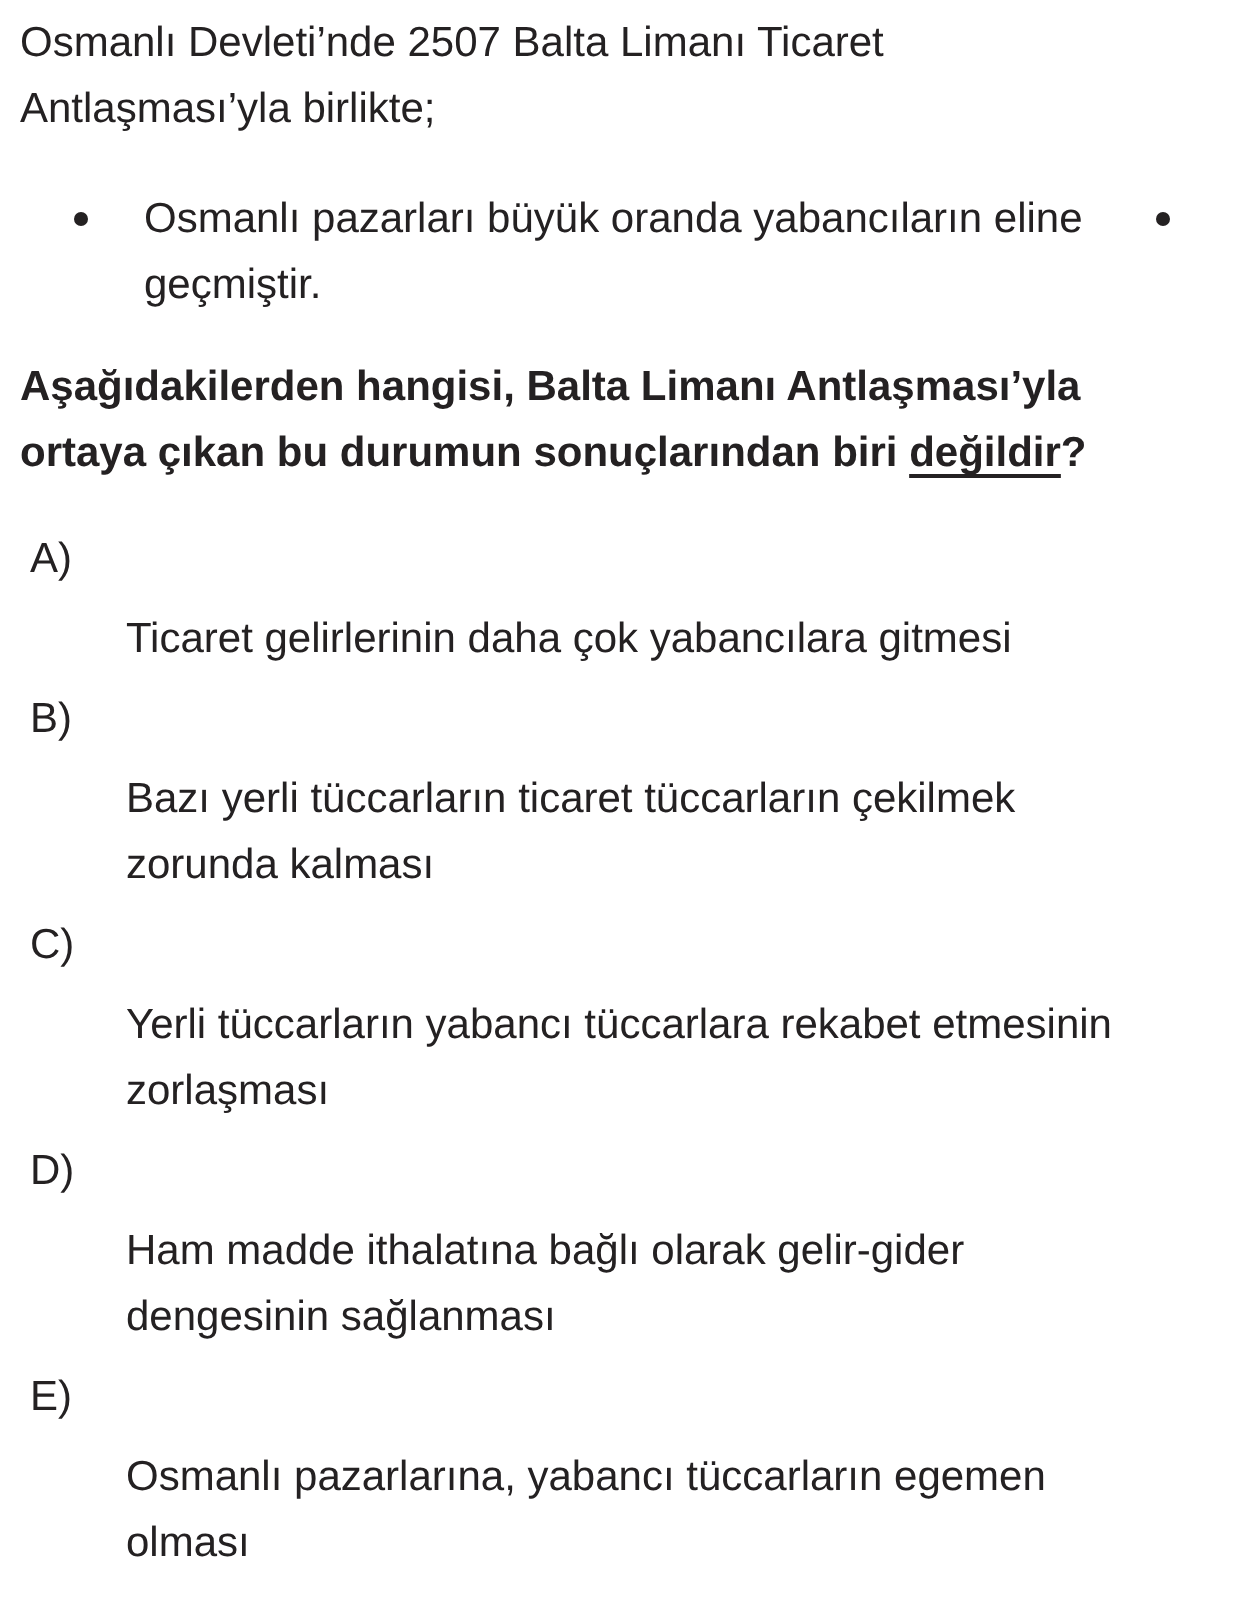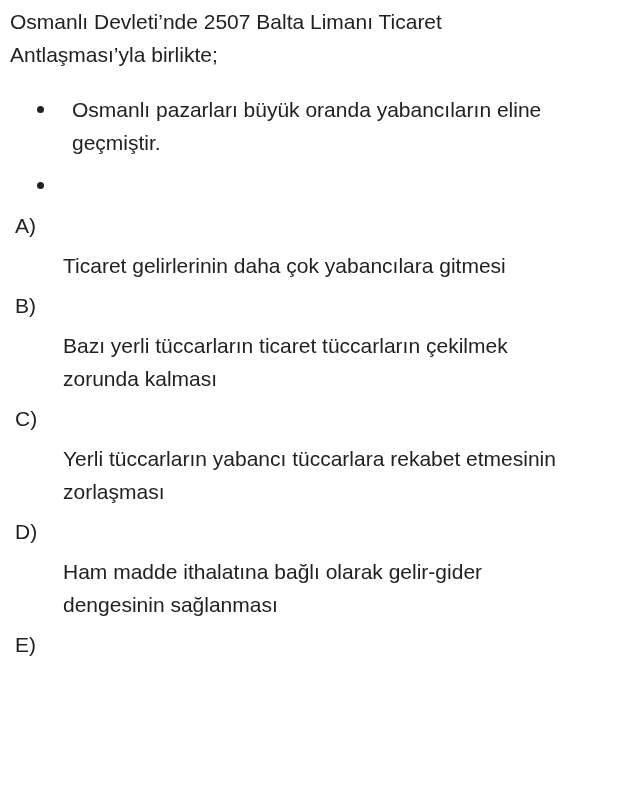--- a/index.html
+++ b/index.html
@@ -16,21 +16,21 @@
   .page { padding: 5px 10px 0 10px; }
 
   .intro {
     max-width: 505px;
     white-space: pre-line;
   }
 
   .bullets {
     margin-top: 22px;
     display: flex;
-    flex-direction: column;
+    flex-direction: row;
     gap: 10px;
   }
   .bullet-row { display: flex; }
   .bullet-marker {
     flex: 0 0 62px;
     padding-left: 27px;
   }
   .dot {
     width: 7px;
     height: 7px;
@@ -88,20 +88,22 @@
       <div class="bullet-text">Osmanlı pazarları büyük oranda yabancıların eline
 geçmiştir.</div>
     </div>
     <div class="bullet-row">
       <div class="bullet-marker">
         <div class="dot"></div>
       </div>
     </div>
   </div>
 
+  <p class="stem"><span>Aşağıdakilerden hangisi, Balta Limanı Antlaşması’yla
+ortaya çıkan bu durumun sonuçlarından biri </span><span class="underlined">değildir</span><span>?</span></p>
 
   <div class="options">
     <div class="option-row">
       <div class="option-letter">A)</div>
       <div class="option-text">Ticaret gelirlerinin daha çok yabancılara gitmesi</div>
     </div>
     <div class="option-row">
       <div class="option-letter">B)</div>
       <div class="option-text">Bazı yerli tüccarların ticaret tüccarların çekilmek
 zorunda kalması</div>
@@ -111,16 +113,18 @@
       <div class="option-text">Yerli tüccarların yabancı tüccarlara rekabet etmesinin
 zorlaşması</div>
     </div>
     <div class="option-row">
       <div class="option-letter">D)</div>
       <div class="option-text">Ham madde ithalatına bağlı olarak gelir-gider
 dengesinin sağlanması</div>
     </div>
     <div class="option-row">
       <div class="option-letter">E)</div>
+      <div class="option-text">Osmanlı pazarlarına, yabancı tüccarların egemen
+olması</div>
     </div>
   </div>
 
 </div>
 
 </body></html>

